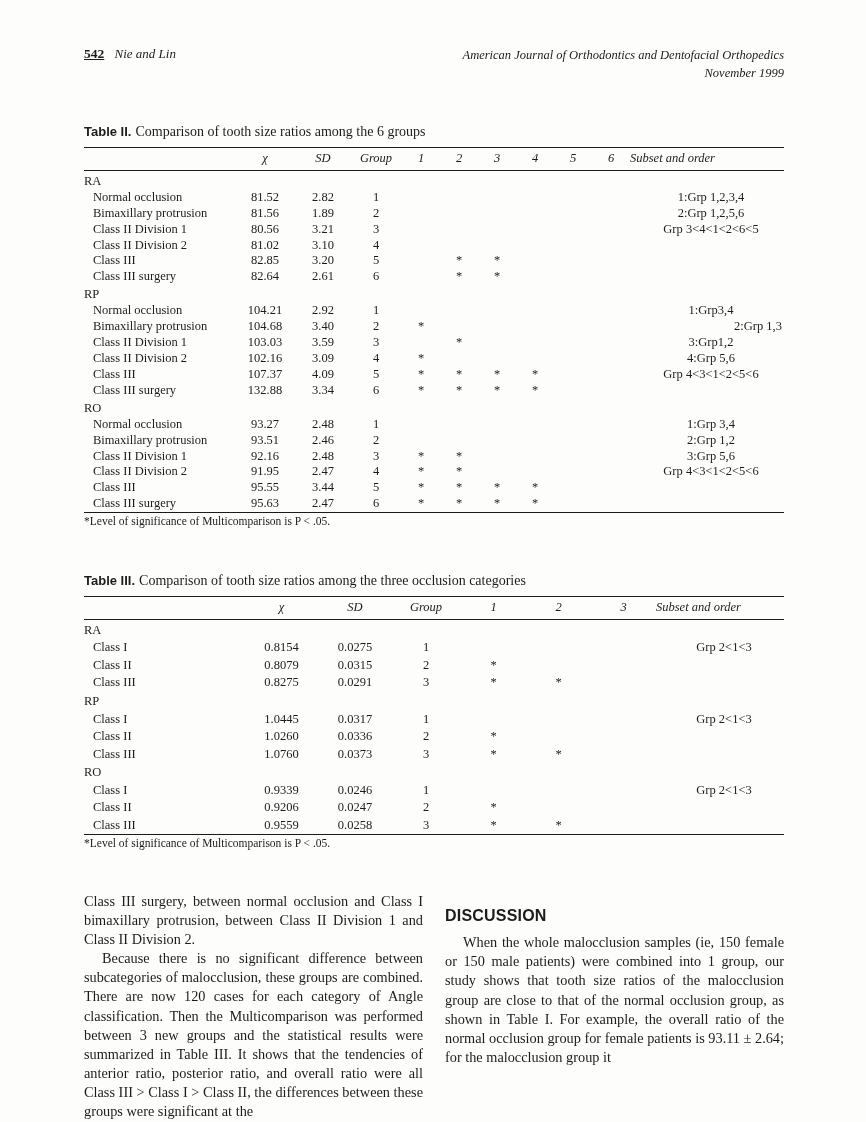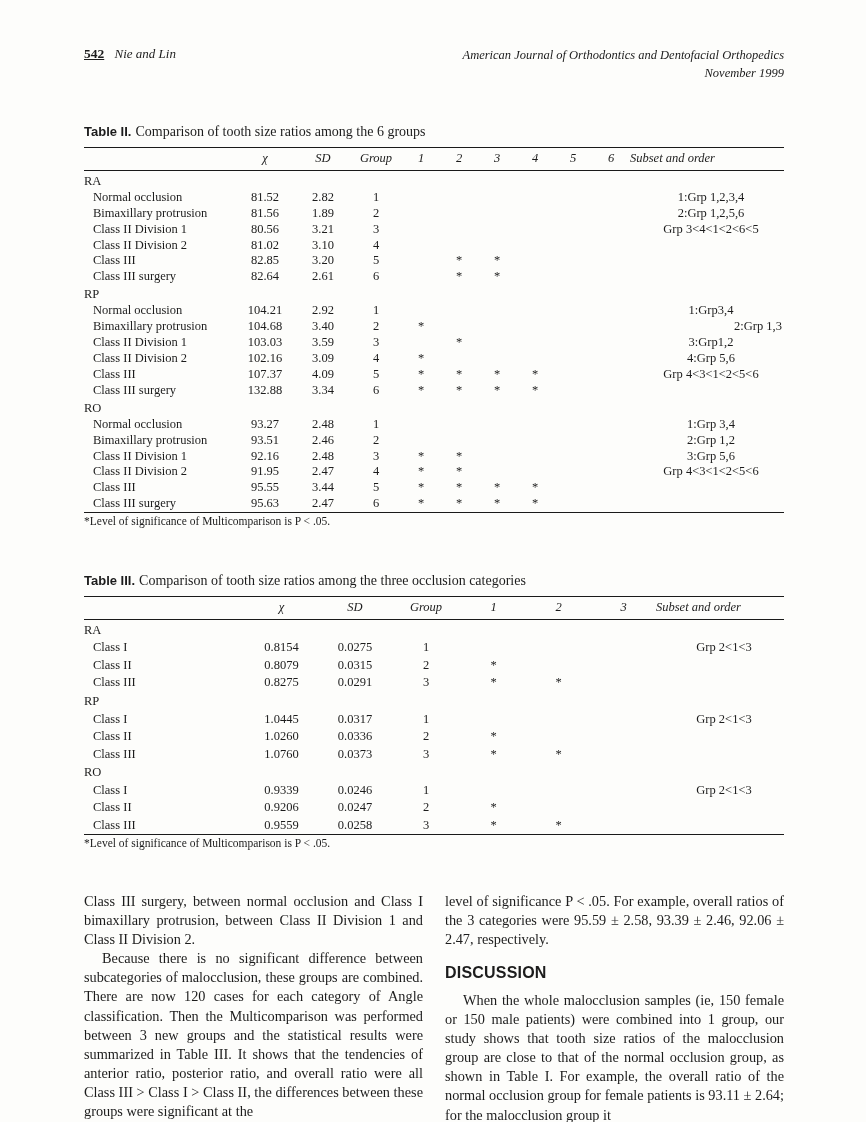--- a/index.html
+++ b/index.html
@@ -506,19 +506,18 @@
       </table>
     <div class="footnote">*Level of significance of Multicomparison is P &lt; .05.</div>
   </div>
 
   <div class="body-text">
     <div class="col" id="col-left">
         <p class="para">Class III surgery, between normal occlusion and Class I bimaxillary protrusion, between Class II Division 1 and Class II Division 2.</p>
         <p class="para indent">Because there is no significant difference between subcategories of malocclusion, these groups are combined. There are now 120 cases for each category of Angle classification. Then the Multicomparison was performed between 3 new groups and the statistical results were summarized in Table III. It shows that the tendencies of anterior ratio, posterior ratio, and overall ratio were all Class III &gt; Class I &gt; Class II, the differences between these groups were significant at the</p>
       </div>
     <div class="col" id="col-right">
-        <p class="para">level of significance P &lt; .05. For example, overall ratios of the 3 categories were 95.59 ± 2.58, 93.39 ± 2.46, 92.06 ± 2.47, respectively.</p>
         <h2 class="section-heading">DISCUSSION</h2>
         <p class="para indent">When the whole malocclusion samples (ie, 150 female or 150 male patients) were combined into 1 group, our study shows that tooth size ratios of the malocclusion group are close to that of the normal occlusion group, as shown in Table I. For example, the overall ratio of the normal occlusion group for female patients is 93.11 ± 2.64; for the malocclusion group it</p>
       </div>
   </div>
 
 </div>
 
 </body></html>

